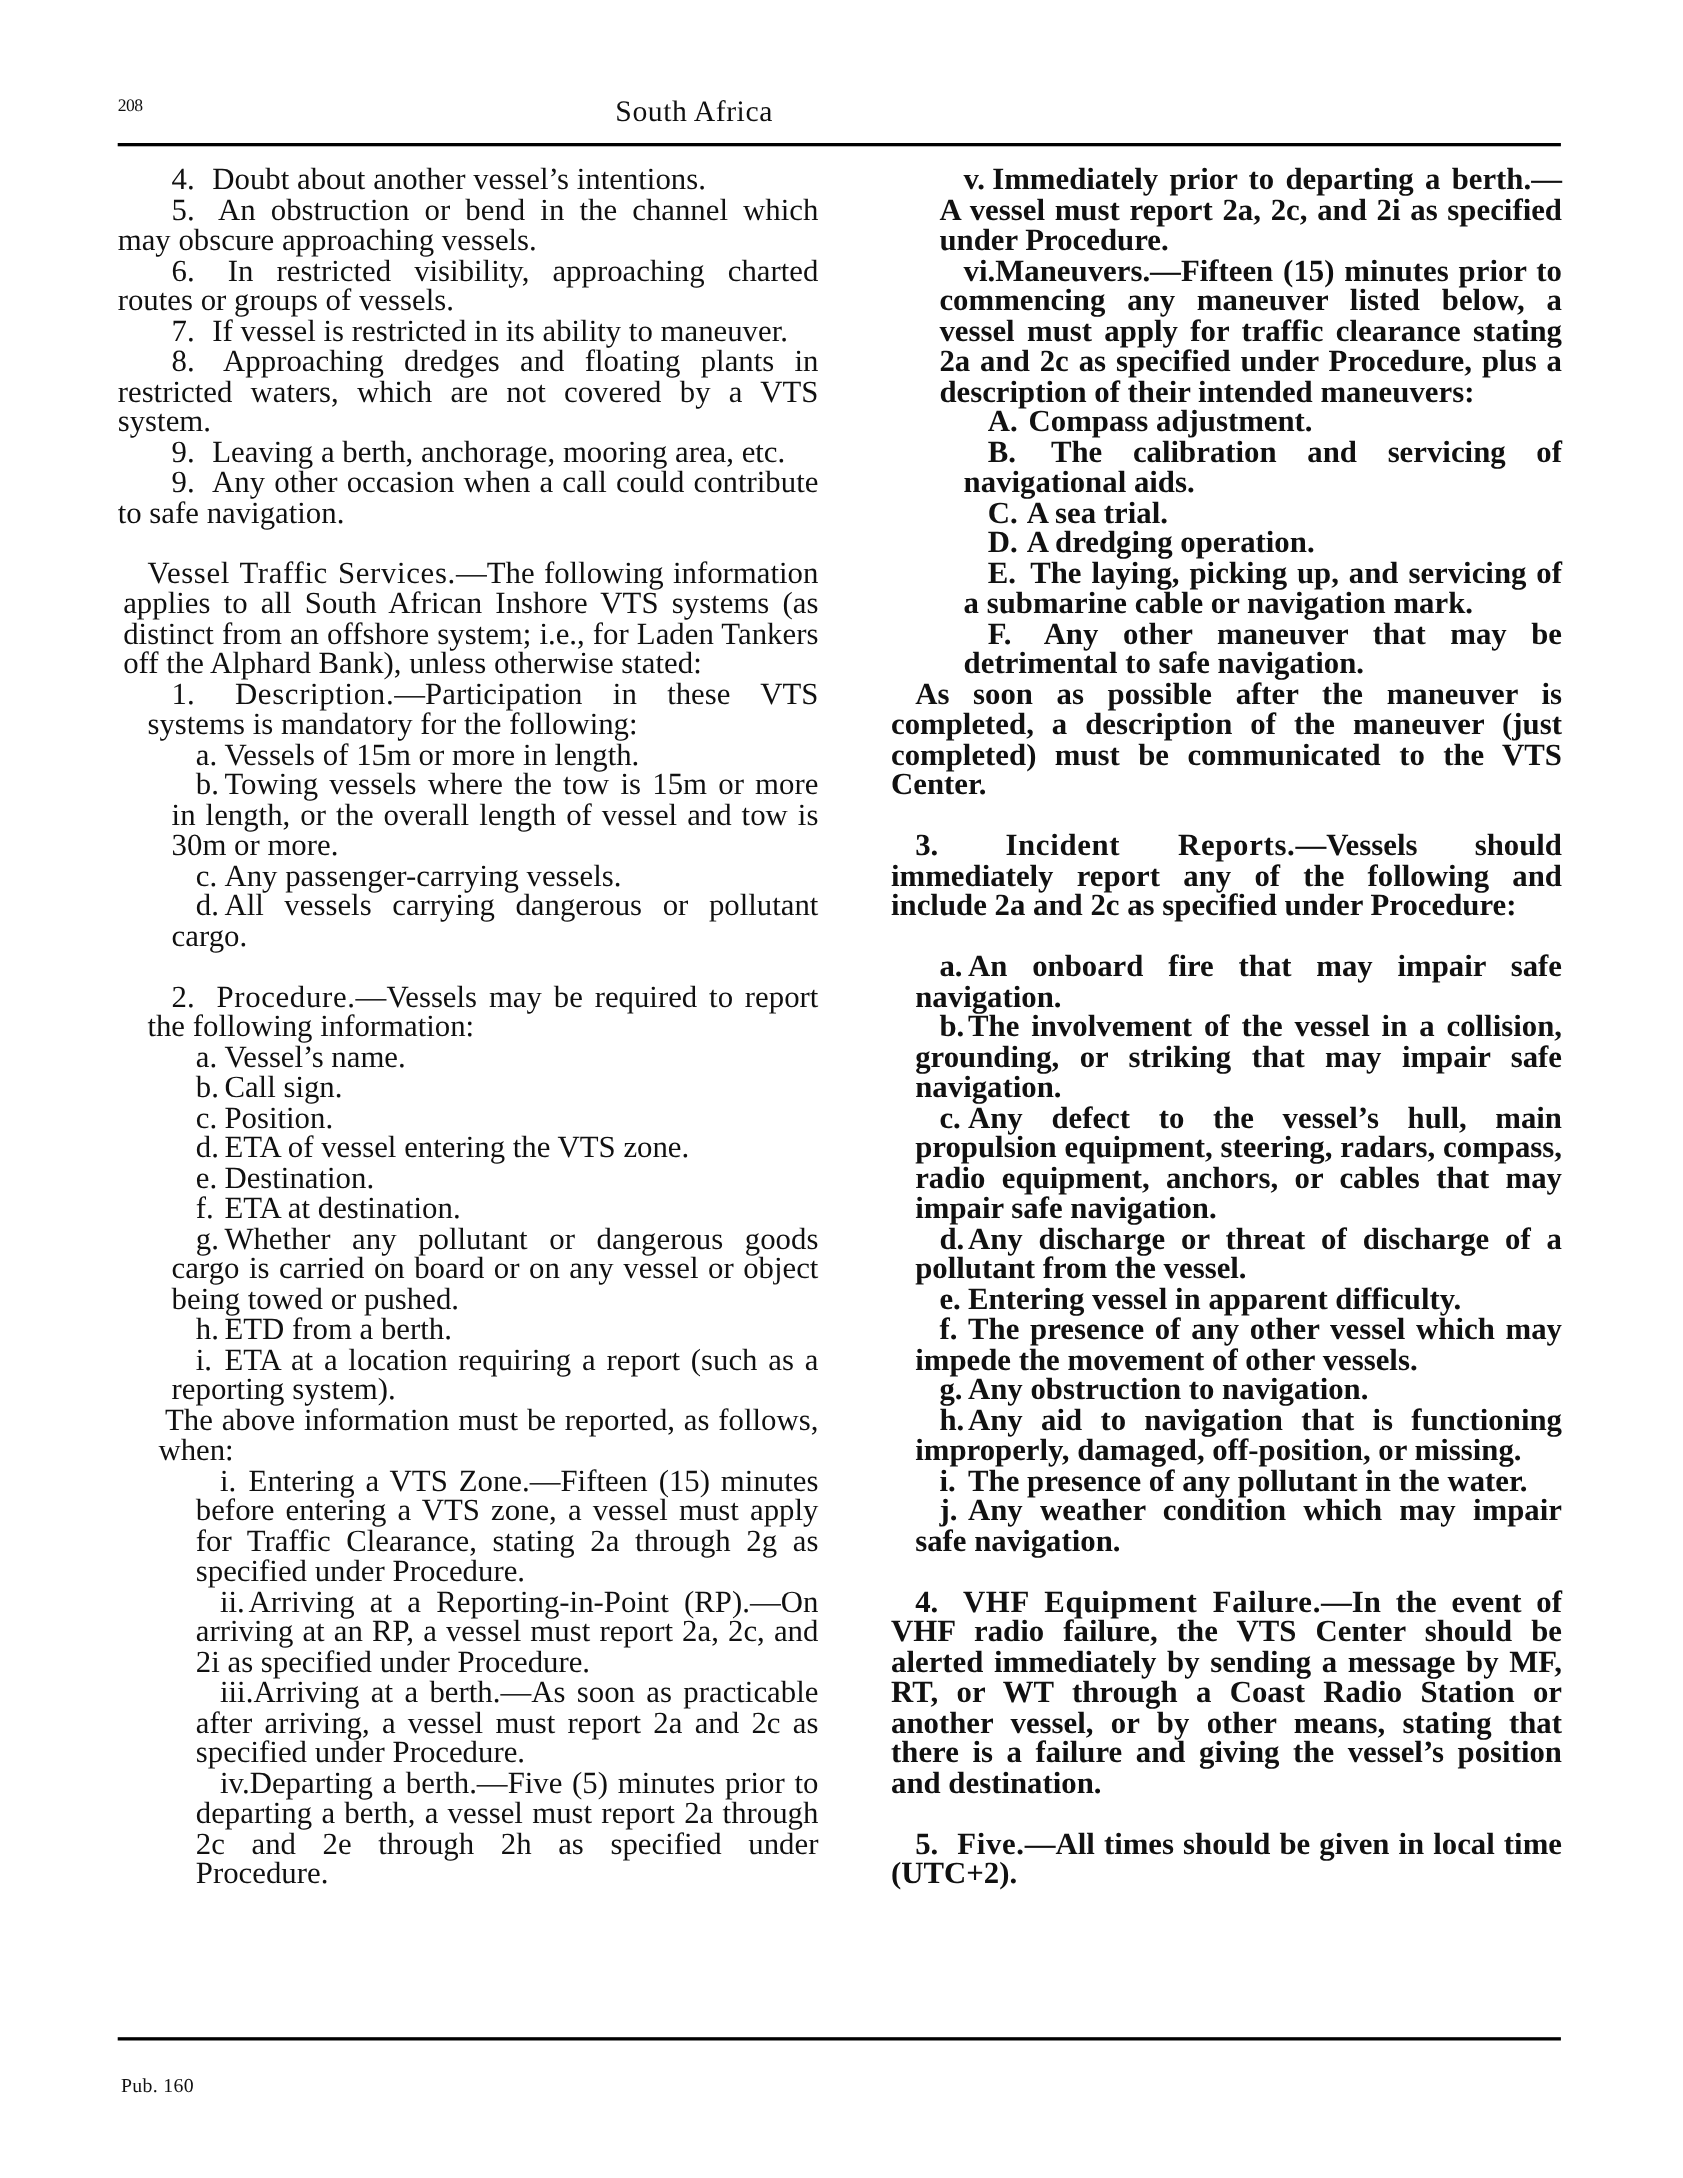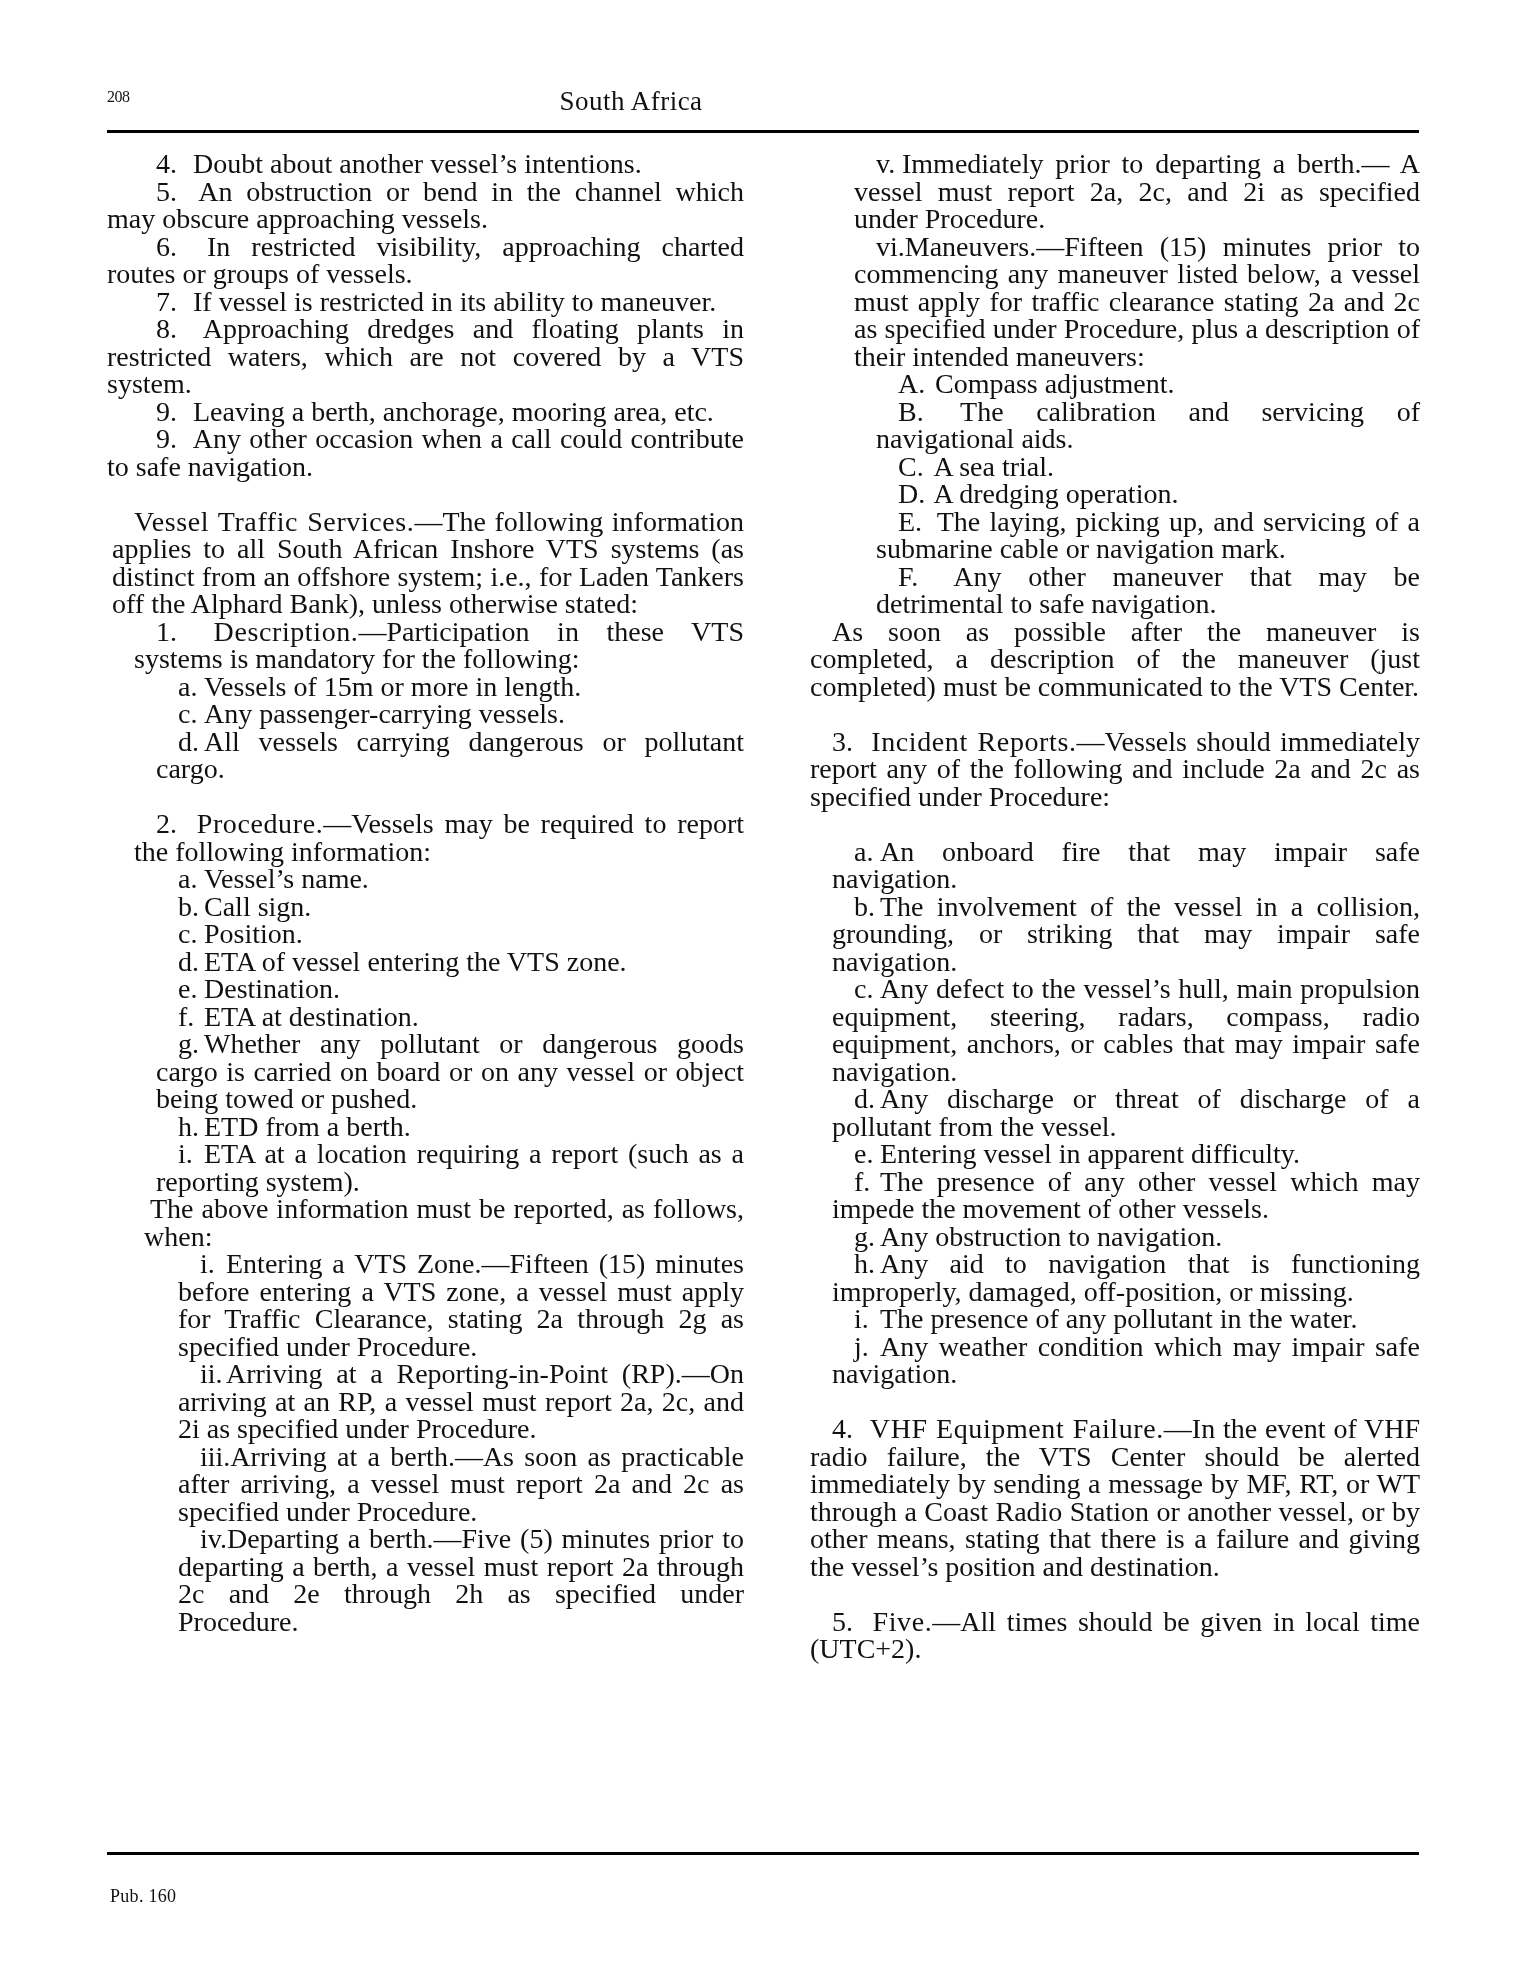--- a/index.html
+++ b/index.html
@@ -23,21 +23,21 @@
     position: absolute; left: 107px; width: 1312px; top: 1852px; height: 3px; background: #000;
   }
   .footer-pub {
     position: absolute; left: 110px; top: 1886px; font-size: 18px; letter-spacing: 0.3px;
   }
   .col {
     position: absolute; top: 150px;
     font-size: 28px; line-height: 27.5px;
   }
   .col-left { left: 134px; width: 610px; }
-  .col-right { left: 810px; width: 610px; }
+  .col-right { left: 810px; width: 610px; font-weight: bold; }
   .p {
     text-align: justify; text-align-last: left;
     margin: 0;
   }
   .gap { height: 27.5px; }
   .num1 { padding-left: 0; text-indent: 22px; }
   .lbl { display: inline-block; min-width: 26px; text-indent: 0; }
   .lbl-w { display: inline-block; min-width: 30px; text-indent: 0; }
   .head { letter-spacing: 0.6px; }
 </style>
@@ -60,20 +60,21 @@
     <p class="p num1"><span class="lbl-w">9.</span> <span>Leaving a berth, anchorage, mooring area, etc.</span></p>
     <p class="p num1" style="margin-left:-27px;text-indent:49px"><span class="lbl-w">9.</span> <span>Any other occasion when a call could contribute to safe navigation.</span></p>
   </div>
 
   <div class="gap"></div>
 
   <p class="p" style="margin-left:-22px;text-indent:22px"><span class="head">Vessel Traffic Services.</span><span>—The following information applies to all South African Inshore VTS systems (as distinct from an offshore system; i.e., for Laden Tankers off the Alphard Bank), unless otherwise stated:</span></p>
 
   <p class="p" style="text-indent:22px"><span class="lbl-w">1.</span> <span class="head">Description.</span><span>—Participation in these VTS systems is mandatory for the following:</span></p>
   <p class="p" style="padding-left:22px;text-indent:22px"><span class="lbl">a.</span><span>Vessels of 15m or more in length.</span></p>
+  <p class="p" style="padding-left:22px;text-indent:22px"><span class="lbl">b.</span><span>Towing vessels where the tow is 15m or more in length, or the overall length of vessel and tow is 30m or more.</span></p>
   <p class="p" style="padding-left:22px;text-indent:22px"><span class="lbl">c.</span><span>Any passenger-carrying vessels.</span></p>
   <p class="p" style="padding-left:22px;text-indent:22px"><span class="lbl">d.</span><span>All vessels carrying dangerous or pollutant cargo.</span></p>
 
   <div class="gap"></div>
 
   <p class="p" style="text-indent:22px"><span class="lbl-w">2.</span> <span class="head">Procedure.</span><span>—Vessels may be required to report the following information:</span></p>
   <p class="p" style="padding-left:22px;text-indent:22px"><span class="lbl">a.</span><span>Vessel’s name.</span></p>
   <p class="p" style="padding-left:22px;text-indent:22px"><span class="lbl">b.</span><span>Call sign.</span></p>
   <p class="p" style="padding-left:22px;text-indent:22px"><span class="lbl">c.</span><span>Position.</span></p>
   <p class="p" style="padding-left:22px;text-indent:22px"><span class="lbl">d.</span><span>ETA of vessel entering the VTS zone.</span></p>

